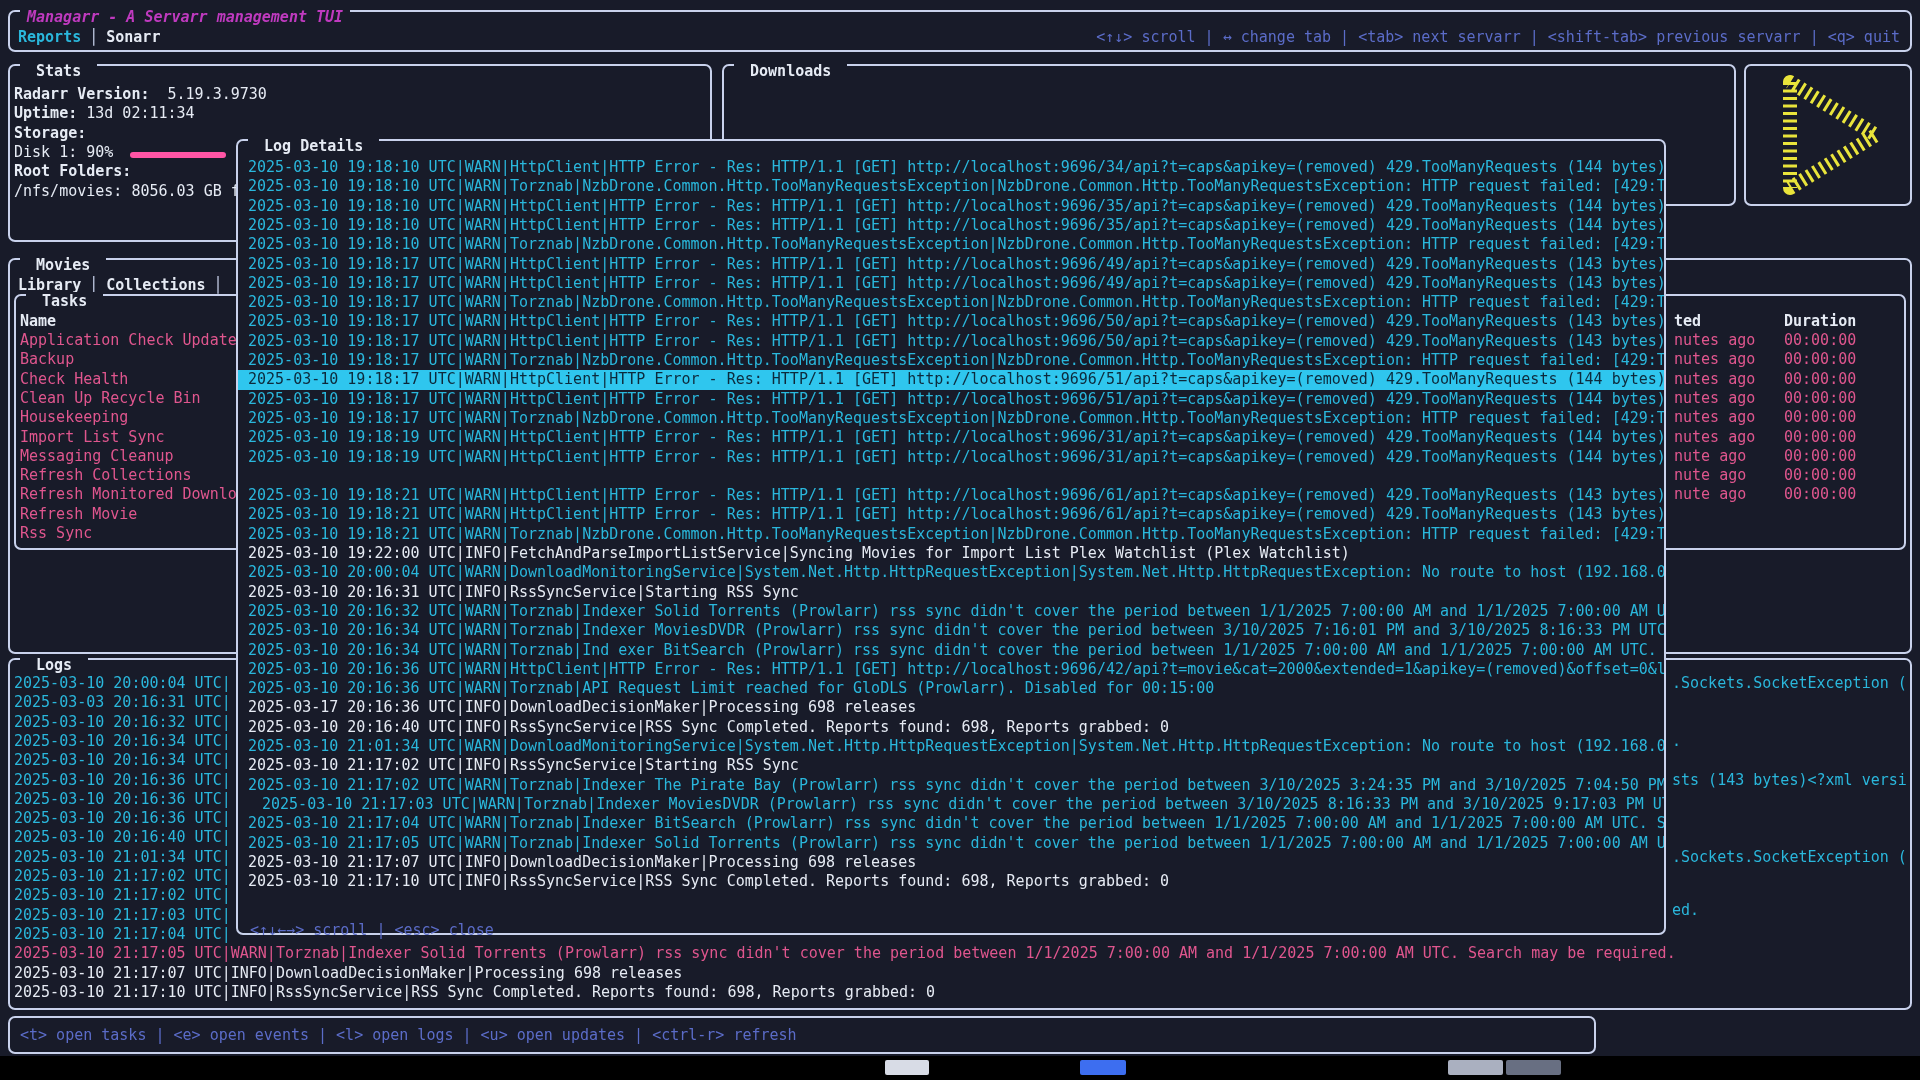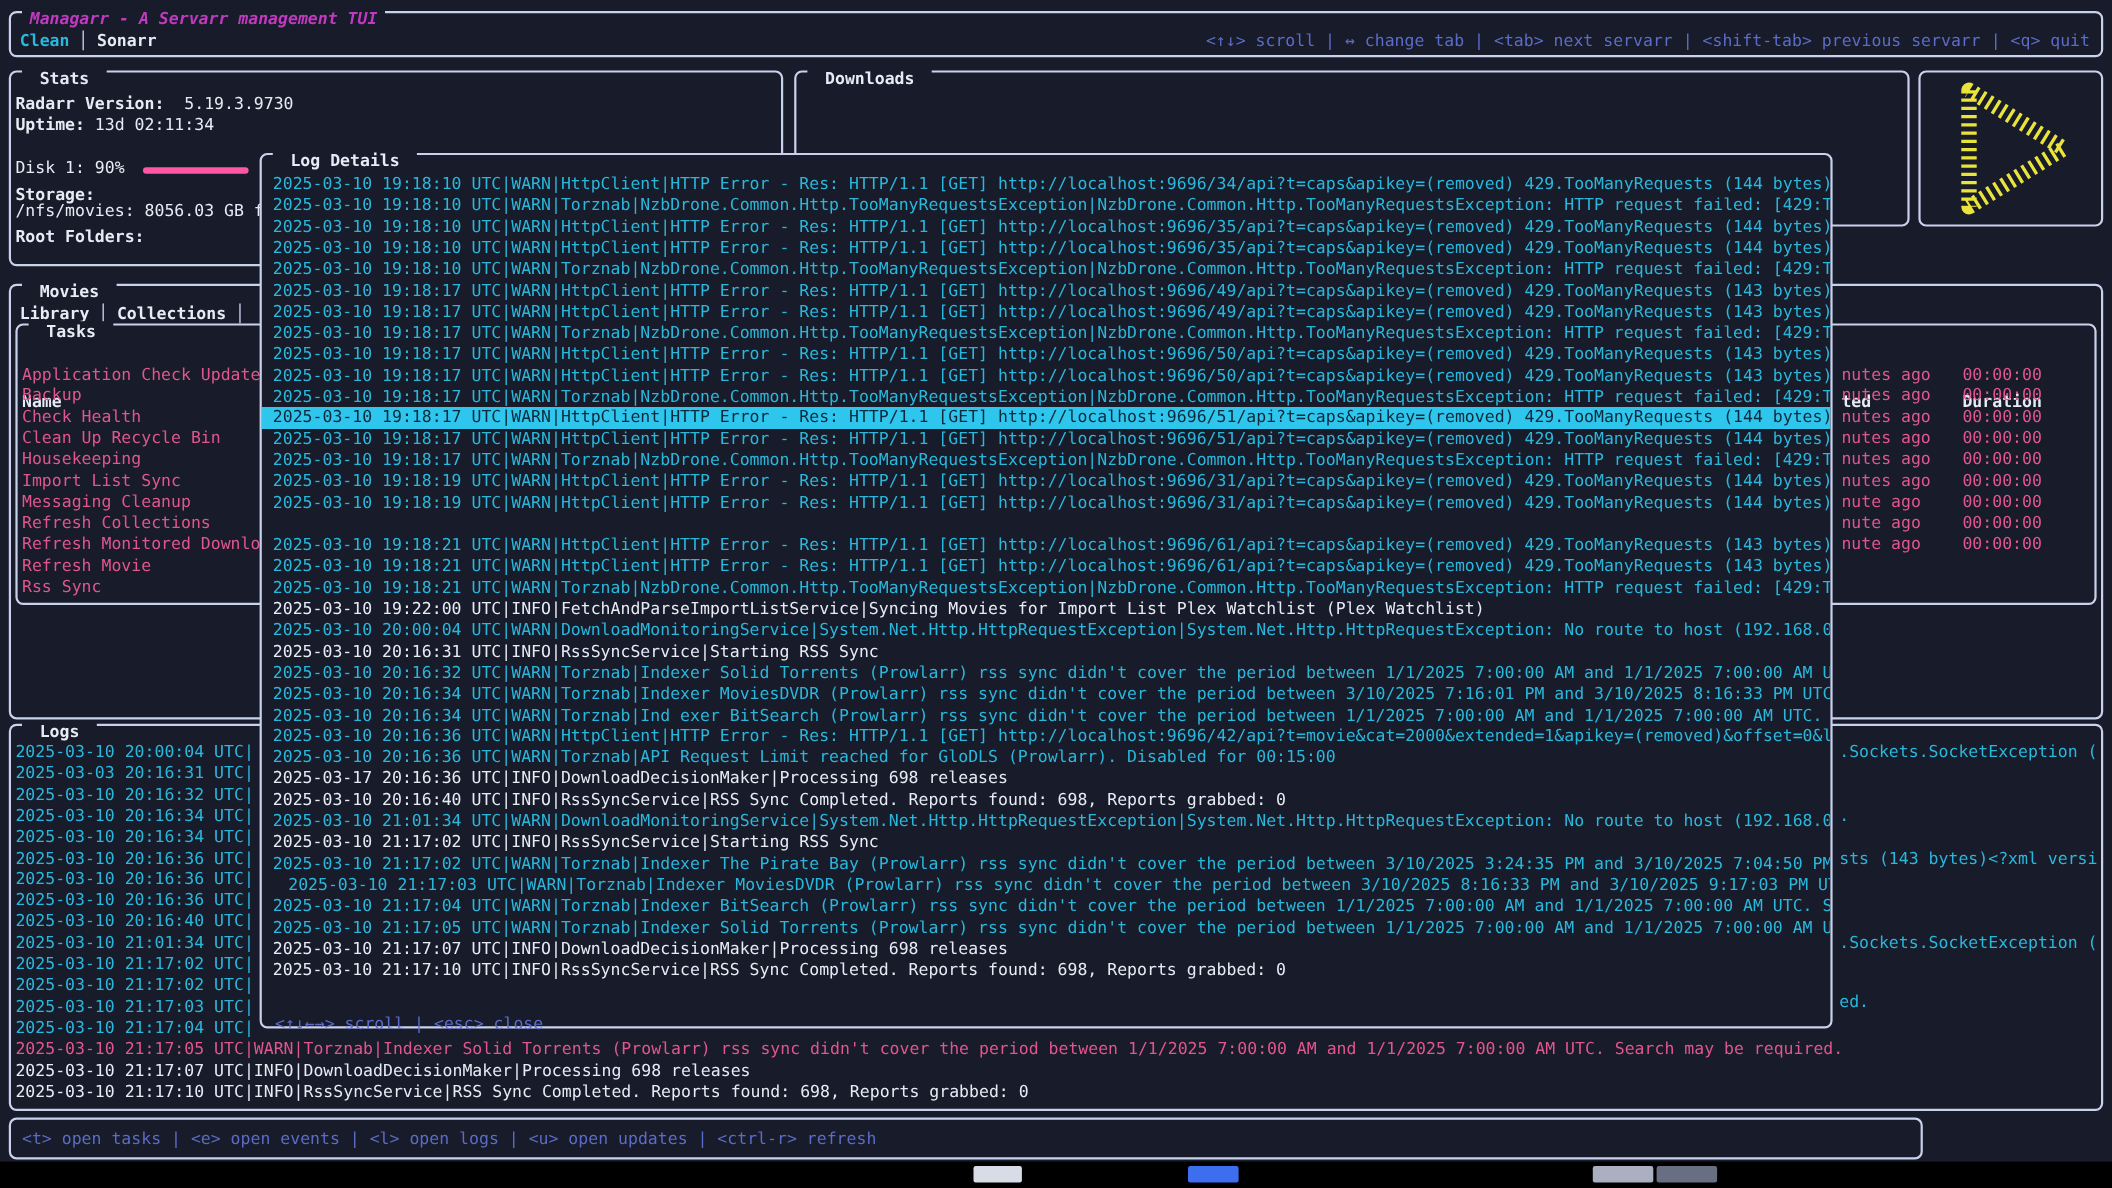--- a/index.html
+++ b/index.html
@@ -9,51 +9,51 @@
   }
   *{box-sizing:border-box;}
   html,body{margin:0;padding:0;}
   body{width:1920px;height:1080px;background:var(--bg);position:relative;overflow:hidden;
        font-family:"DejaVu Sans Mono",monospace;font-size:15px;color:var(--white);}
   .box{position:absolute;border:2px solid var(--border);border-radius:7px;background:transparent;}
   .box-title{position:absolute;top:-4px;left:10px;background:var(--bg);padding:0 7px;
              font-weight:bold;line-height:19px;height:19px;white-space:pre;}
   .body-layer{position:absolute;inset:0;overflow:hidden;}
   .trow{position:absolute;height:20px;line-height:19.3px;white-space:pre;}
-  .b{font-weight:bold;margin-top:44px;}
+  .b{font-weight:bold;}
   .cyan{color:var(--cyan);} .white{color:var(--white);} .pink{color:var(--pink);} .sel{background:var(--selbg);color:var(--selfg);left:0;right:0;padding-left:10px;}
   .warn{color:var(--cyan);} .info{color:var(--white);}
   #title-box{left:8px;top:10px;width:1904px;height:42px;}
   #app-title{color:var(--magenta);font-style:italic;}
   #tabs-row{position:absolute;left:8px;top:16px;white-space:pre;font-weight:bold;}
   #tab-radarr{color:var(--cyan);} #tab-sonarr{color:var(--white);}
   .tab-sep{color:var(--border);font-weight:normal;padding:0 8px;}
   #top-keys{position:absolute;right:10px;top:16px;color:var(--blue);white-space:pre;}
   #stats-box{left:8px;top:64px;width:704px;height:178px;}
   #downloads-box{left:722px;top:64px;width:1014px;height:142px;}
   #logo-box{left:1744px;top:64px;width:168px;height:142px;}
   #movies-box{left:8px;top:258px;width:1904px;height:396px;}
   #movies-tabs{position:absolute;left:8px;top:16px;white-space:pre;font-weight:bold;}
   #tasks-box{left:14px;top:294px;width:1892px;height:256px;}
   #logs-box{left:8px;top:658px;width:1904px;height:352px;}
   #modal{left:236px;top:139px;width:1430px;height:796px;background:var(--bg);z-index:10;}
   #modal .trow{left:10px;right:0;overflow:hidden;}
   #modal-footer{position:absolute;left:12px;top:780px;color:var(--blue);white-space:pre;}
-  #bottom-bar{left:8px;top:1016px;width:1740px;height:38px;}
+  #bottom-bar{left:8px;top:1016px;width:1588px;height:38px;}
   #bottom-keys{position:absolute;left:10px;top:8px;color:var(--blue);white-space:pre;}
   #gauge{position:absolute;left:120px;top:86px;width:96px;height:6px;border-radius:3px;background:var(--gauge);}
   #black-strip{position:absolute;left:0;top:1056px;width:1920px;height:24px;background:#000;z-index:20;}
   .frag{position:absolute;top:4px;height:15px;border-radius:2px;}
 </style>
 </head>
 <body>
 
 <div class="box" id="title-box">
   <span class="box-title" id="app-title">Managarr - A Servarr management TUI</span>
-  <div id="tabs-row"><span id="tab-radarr">Clean</span><span class="tab-sep">│</span><span id="tab-sonarr">Sonarr</span></div>
+  <div id="tabs-row"><span id="tab-radarr">Reports</span><span class="tab-sep">│</span><span id="tab-sonarr">Sonarr</span></div>
   <div id="top-keys">&lt;↑↓&gt; scroll | ↔ change tab | &lt;tab&gt; next servarr | &lt;shift-tab&gt; previous servarr | &lt;q&gt; quit</div>
 </div>
 
 <div class="box" id="stats-box">
   <span class="box-title"> Stats </span>
   <div class="body-layer">
     <div class="trow" style="top:19px;left:4px"><span class="b">Radarr Version:</span><span>  5.19.3.9730</span></div>
     <div class="trow" style="top:38.3px;left:4px"><span class="b">Uptime:</span><span> 13d 02:11:34</span></div>
     <div class="trow b" style="top:57.6px;left:4px">Storage:</div>
     <div class="trow" style="top:76.9px;left:4px">Disk 1: 90%</div>

